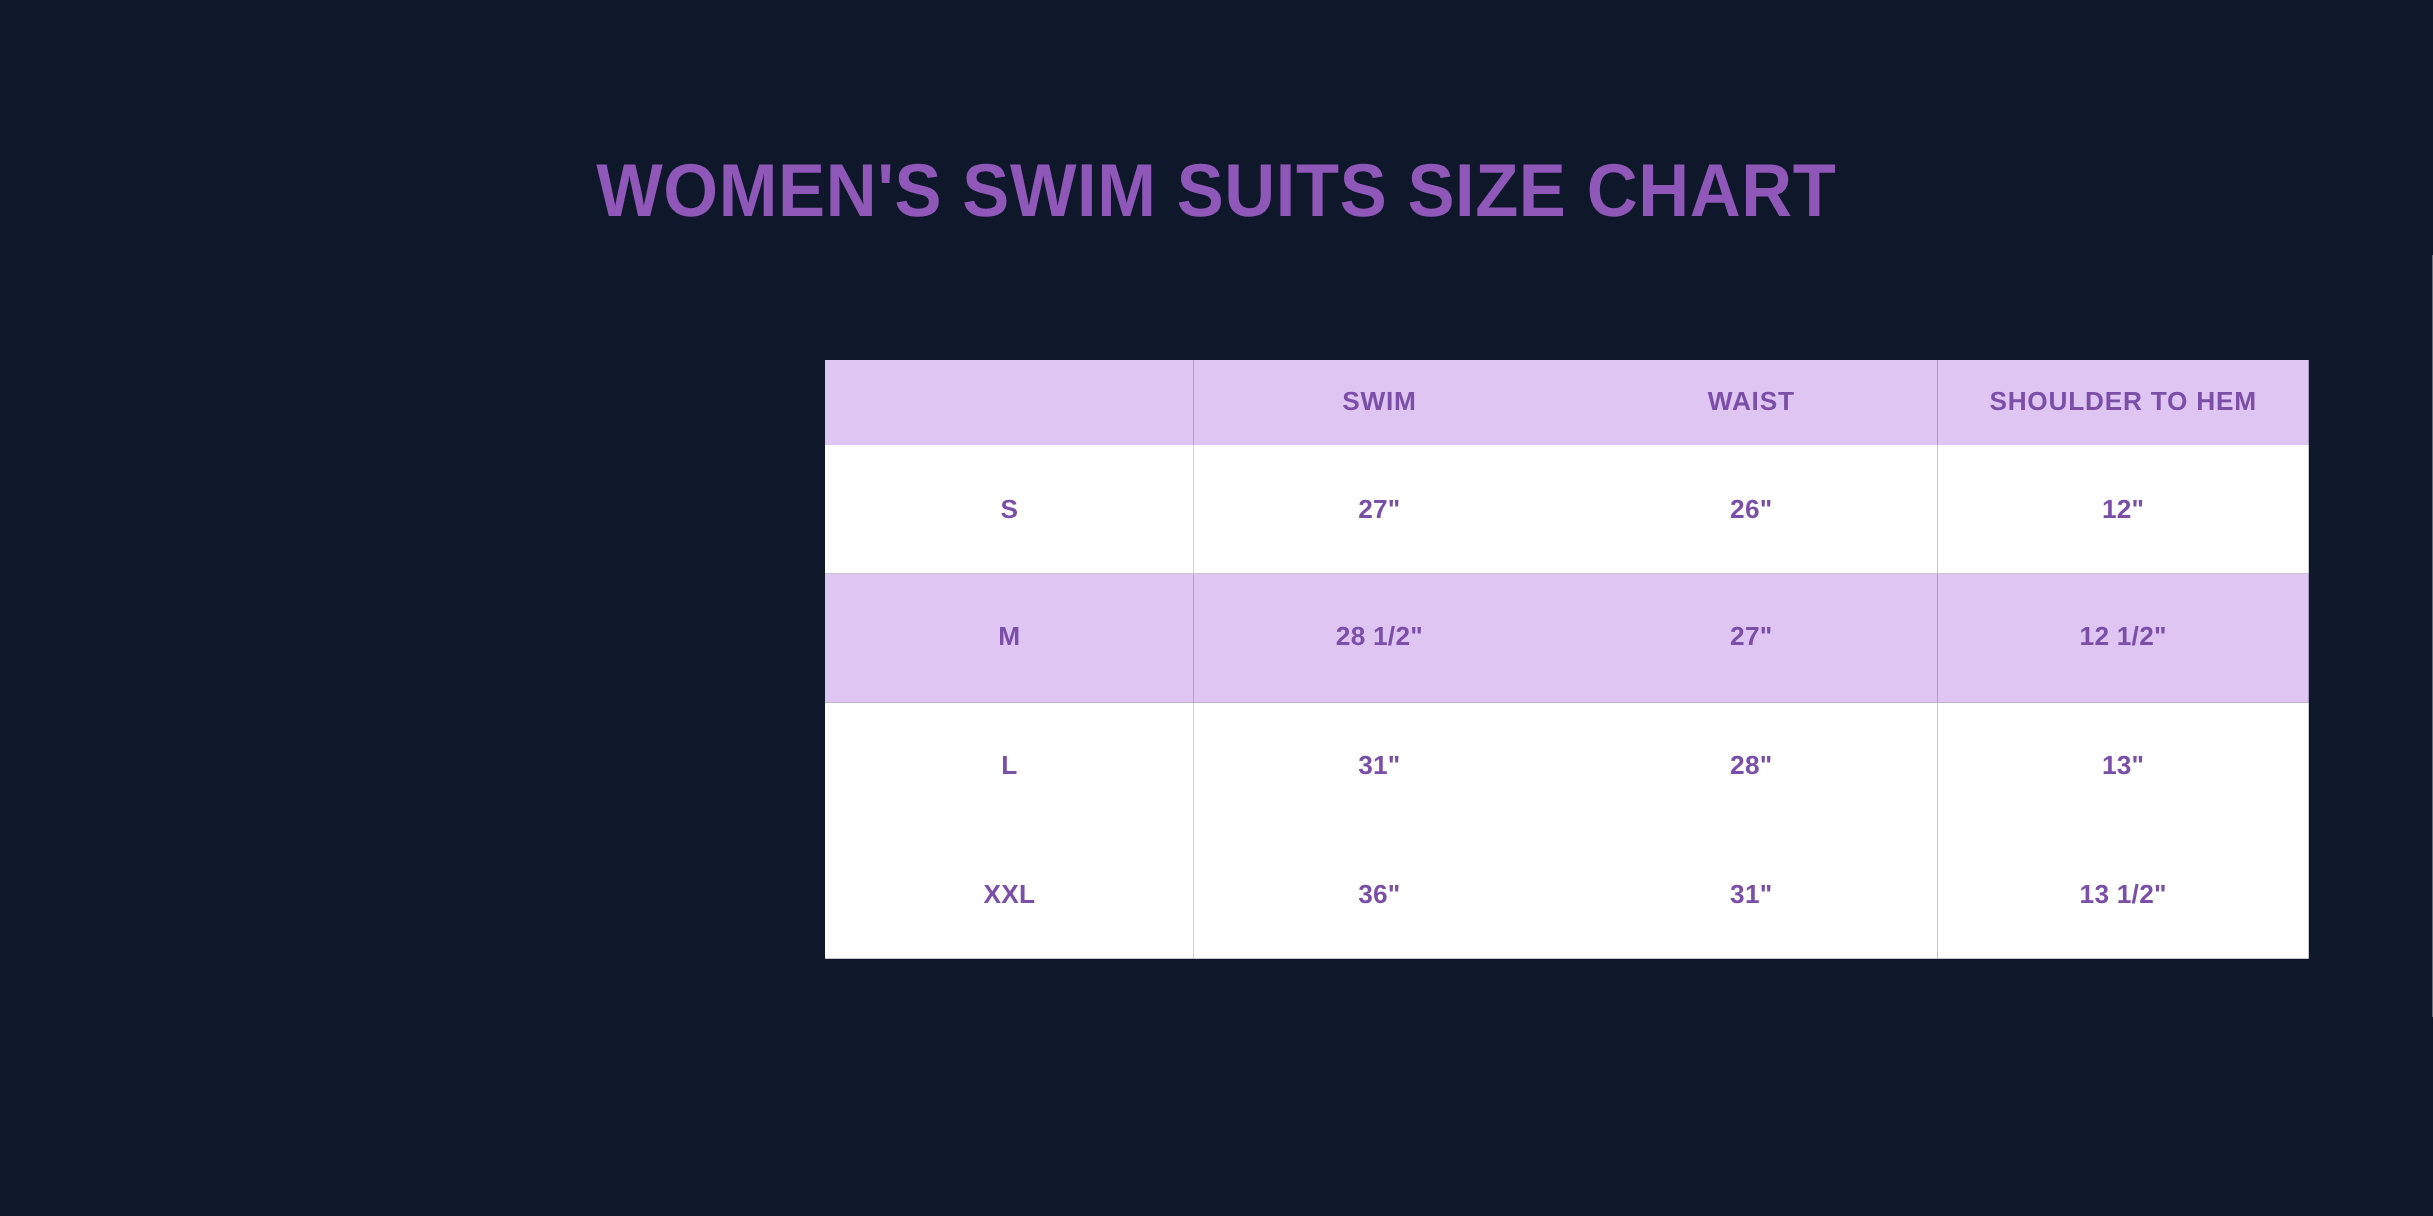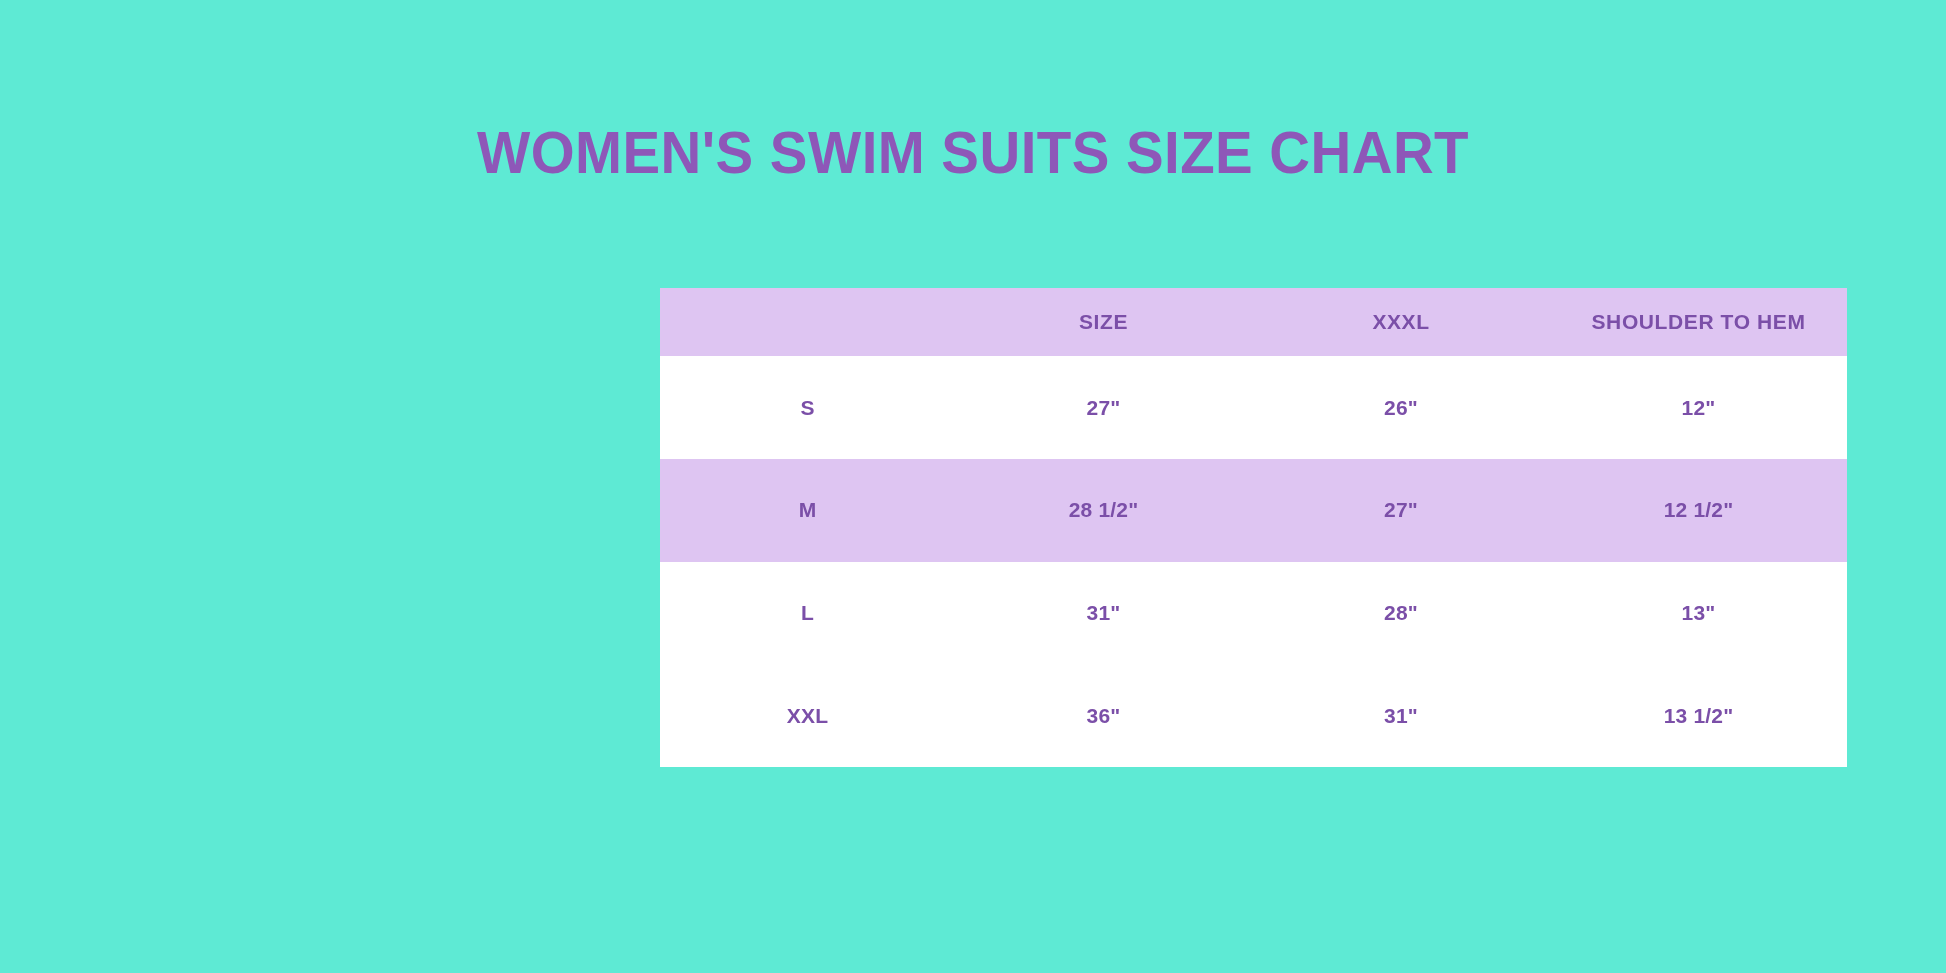--- a/index.html
+++ b/index.html
@@ -13,21 +13,21 @@
     background: #ffffff;
     font-family: "Liberation Sans", "DejaVu Sans", sans-serif;
     overflow: hidden;
     position: relative;
   }
 
   #page {
     position: relative;
     width: 1946px;
     height: 973px;
-    background: #5eead4;
+    background: #0f172a;
   }
 
   
   .chart-title {
     position: absolute;
     left: 0;
     top: 78px;
     width: 1946px;
     text-align: center;
     color: #8E57B8;
@@ -118,22 +118,22 @@
     <table class="size-table">
       <colgroup>
         <col class="c-size">
         <col class="c-chest">
         <col class="c-waist">
         <col class="c-hem">
       </colgroup>
       <thead>
         <tr class="band header-row">
           <th class="col-div hdr-empty"></th>
-          <th class="col-div">SIZE</th>
-          <th class="col-div">XXXL</th>
+          <th class="col-div">SWIM</th>
+          <th class="col-div">WAIST</th>
           <th>SHOULDER TO HEM</th>
         </tr>
       </thead>
       <tbody>
         <tr class="plain">
           <td class="col-div">S</td>
           <td class="col-div">27"</td>
           <td class="col-div">26"</td>
           <td>12"</td>
         </tr>

